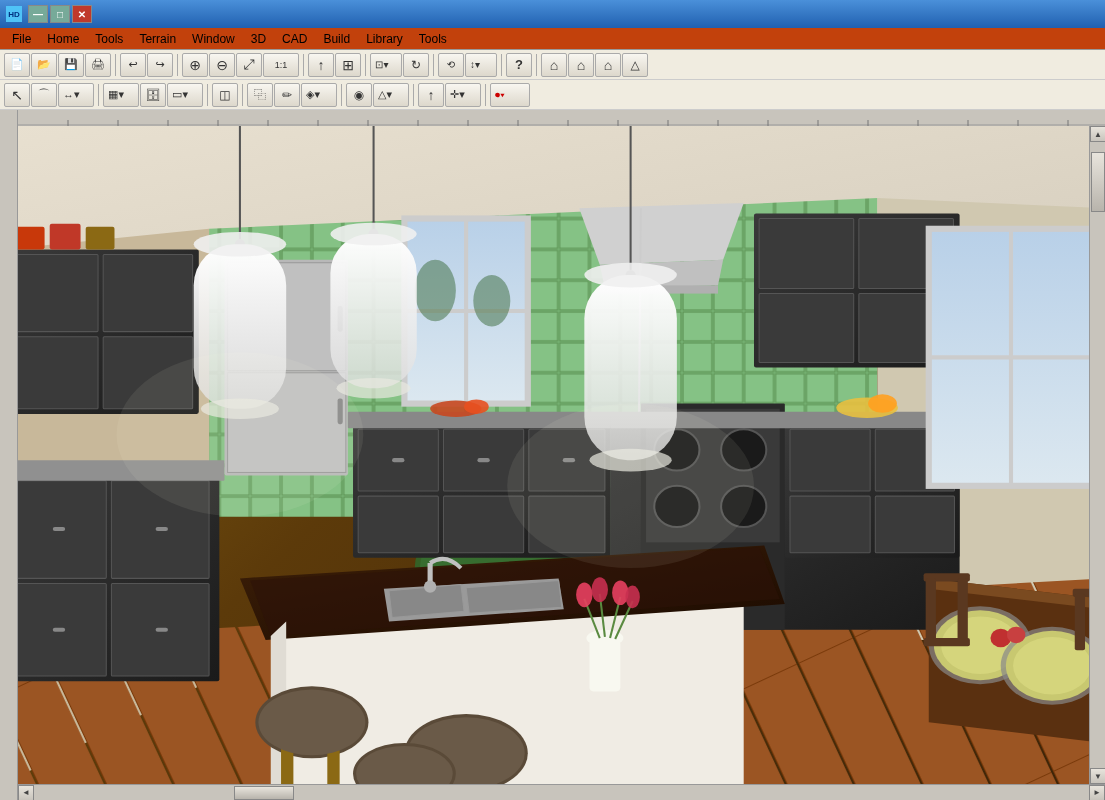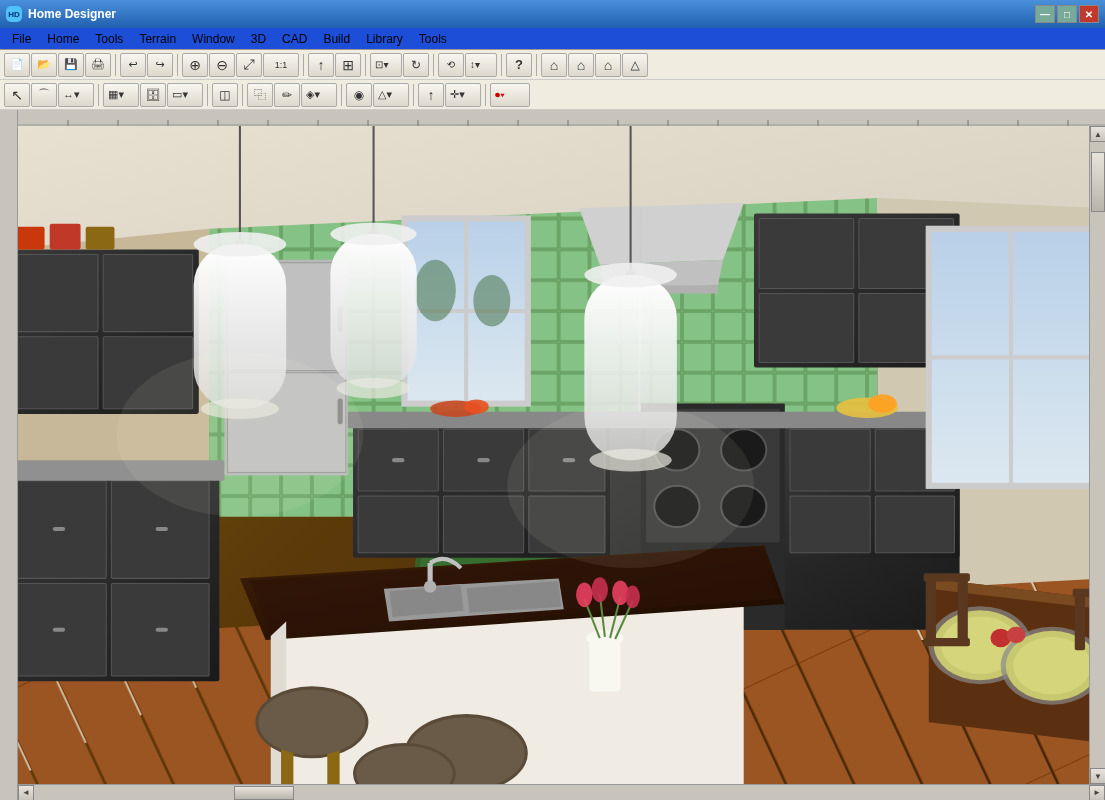--- a/index.html
+++ b/index.html
@@ -22,21 +22,21 @@
       color: white;
       font-size: 12px;
       font-weight: bold;
       user-select: none;
     }
     #title-bar .title-icon {
       width: 16px;
       height: 16px;
       margin-right: 6px;
       background: #4fc3f7;
-      border-radius: 5px;
+      border-radius: 0;
       display: flex; align-items: center; justify-content: center;
       font-size: 9px; color: #003;
     }
     #title-bar .title-text { flex: 1; }
     #title-bar .win-controls {
       display: flex; gap: 2px;
     }
     #title-bar .win-btn {
       width: 20px; height: 18px;
       background: #6aa;
@@ -45,21 +45,21 @@
       display: flex; align-items: center; justify-content: center;
       cursor: pointer;
     }
     #title-bar .win-btn.close { background: #c0392b; }
     #title-bar .win-btn.max { background: #7a9; }
     #title-bar .win-btn.min { background: #7a9; }
 
     
     #menu-bar {
       height: 22px;
-      background: #1d4ed8;
+      background: #c2410c;
       display: flex;
       align-items: center;
       padding: 0 4px;
       border-bottom: 1px solid #999;
     }
     .menu-item {
       padding: 2px 8px;
       cursor: pointer;
       font-size: 12px;
       color: #000;
@@ -222,21 +222,20 @@
       font-size: 7px; color: #555;
     }
   </style>
 </head>
 <body>
 
 <div id="title-bar">
   <div class="title-icon">
     <span style="font-size:8px;font-weight:bold;color:#003080">HD</span>
   </div>
-  <span class="title-text">Home Designer</span>
   <div class="win-controls">
     <div class="win-btn min">—</div>
     <div class="win-btn max">□</div>
     <div class="win-btn close">✕</div>
   </div>
 </div>
 
 <div id="menu-bar">
   <div class="menu-item">File</div>
   <div class="menu-item">Home</div>

